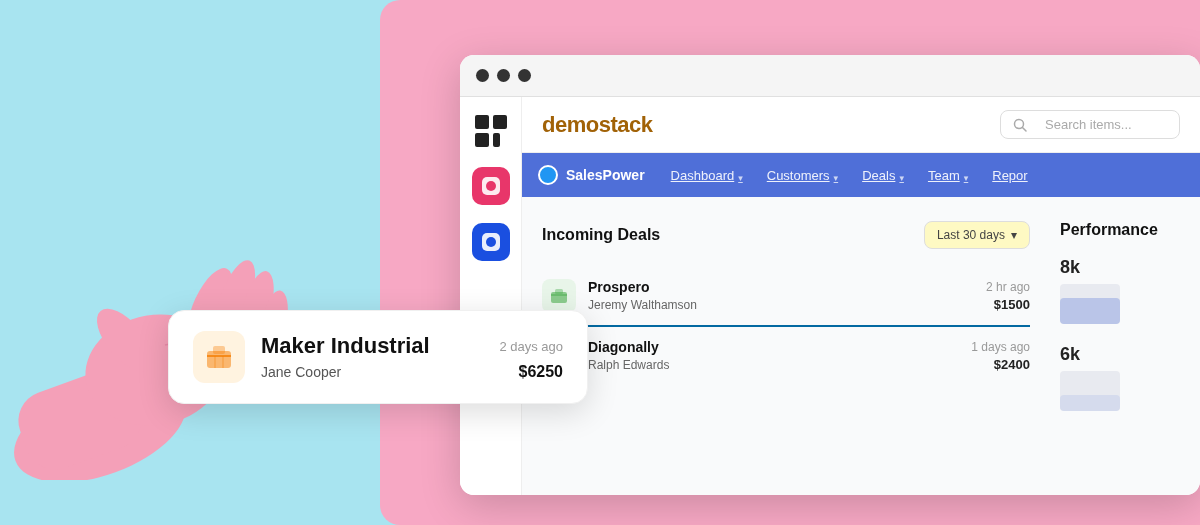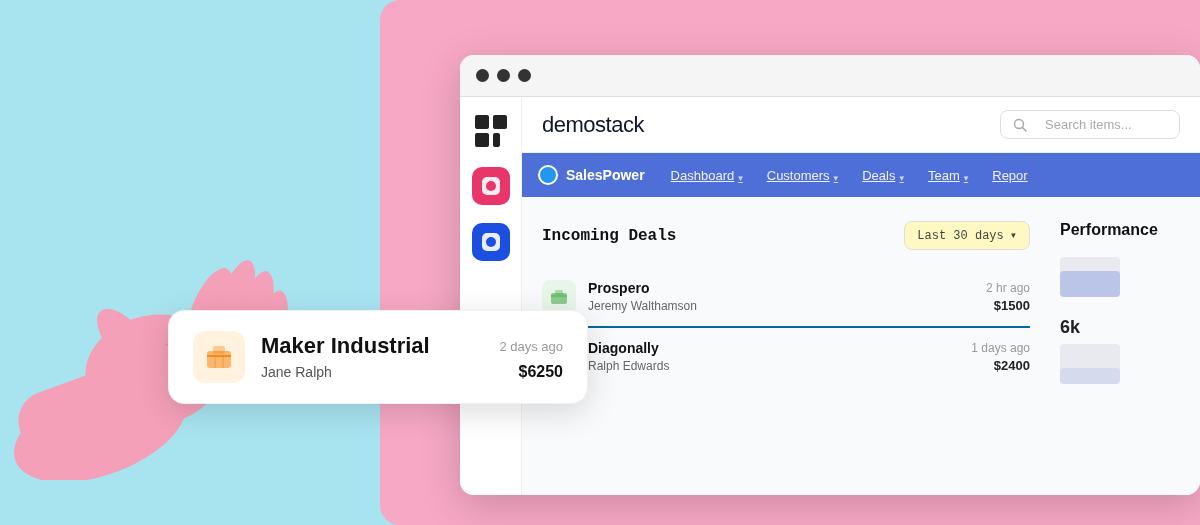--- a/index.html
+++ b/index.html
@@ -114,22 +114,22 @@
       height: 56px;
       display: flex;
       align-items: center;
       padding: 0 20px;
       gap: 20px;
       border-bottom: 1px solid #eee;
     }
 
     .app-name {
       font-size: 22px;
-      font-weight: 400;
-      color: #0f172a;
+      font-weight: 700;
+      color: #a16207;
       letter-spacing: -0.5px;
     }
 
     .search-bar {
       display: flex;
       align-items: center;
       gap: 18px;
       border: 1px solid #ddd;
       border-radius: 8px;
       padding: 6px 12px;
@@ -198,21 +198,20 @@
 
     .deals-section {
       flex: 1;
     }
 
     .deals-header {
       display: flex;
       align-items: center;
       justify-content: space-between;
       margin-bottom: 18px;
-      font-family: Liberation Mono, monospace;
     }
 
     .deals-title {
       font-size: 16px;
       font-weight: 700;
       color: #111;
     }
 
     .date-filter {
       border: 1px solid #ddd;
@@ -543,20 +542,21 @@
                   <span class="deal-amount">$2400</span>
                 </div>
               </div>
             </div>
           </div>
         </div>
 
         <div class="performance-section">
           <div class="performance-title">Performance</div>
           <div>
+            <div class="perf-value">8k</div>
             <div class="perf-bar-container">
               <div class="perf-bar" style="height: 65%;"></div>
             </div>
           </div>
           <div style="margin-top: 20px;">
             <div class="perf-value">6k</div>
             <div class="perf-bar-container">
               <div class="perf-bar" style="height: 40%; background: #a8b8e8;"></div>
             </div>
           </div>
@@ -598,17 +598,17 @@
       <path d="M2 13h24" stroke="#f57c00" stroke-width="1.5"></path>
       <path d="M10 13v12M18 13v12" stroke="#f57c00" stroke-width="1" opacity="0.5"></path>
     </svg>
   </div>
   <div class="card-info">
     <div class="card-top-row">
       <span class="card-company">Maker Industrial</span>
       <span class="card-time">2 days ago</span>
     </div>
     <div class="card-bottom-row">
-      <span class="card-person">Jane Ralph</span>
+      <span class="card-person">Jane Cooper</span>
       <span class="card-amount">$6250</span>
     </div>
   </div>
 </div>
 
 </body></html>

